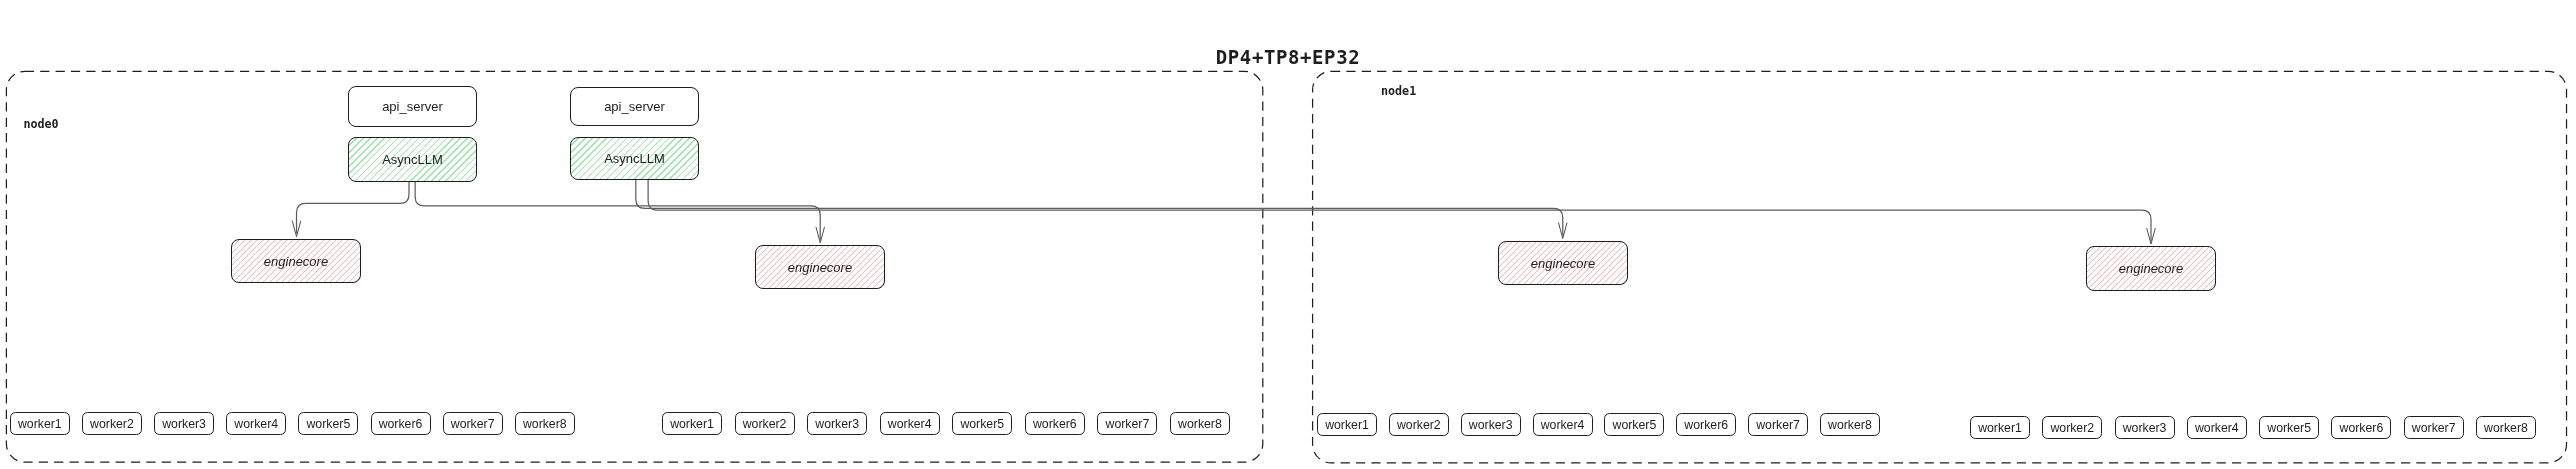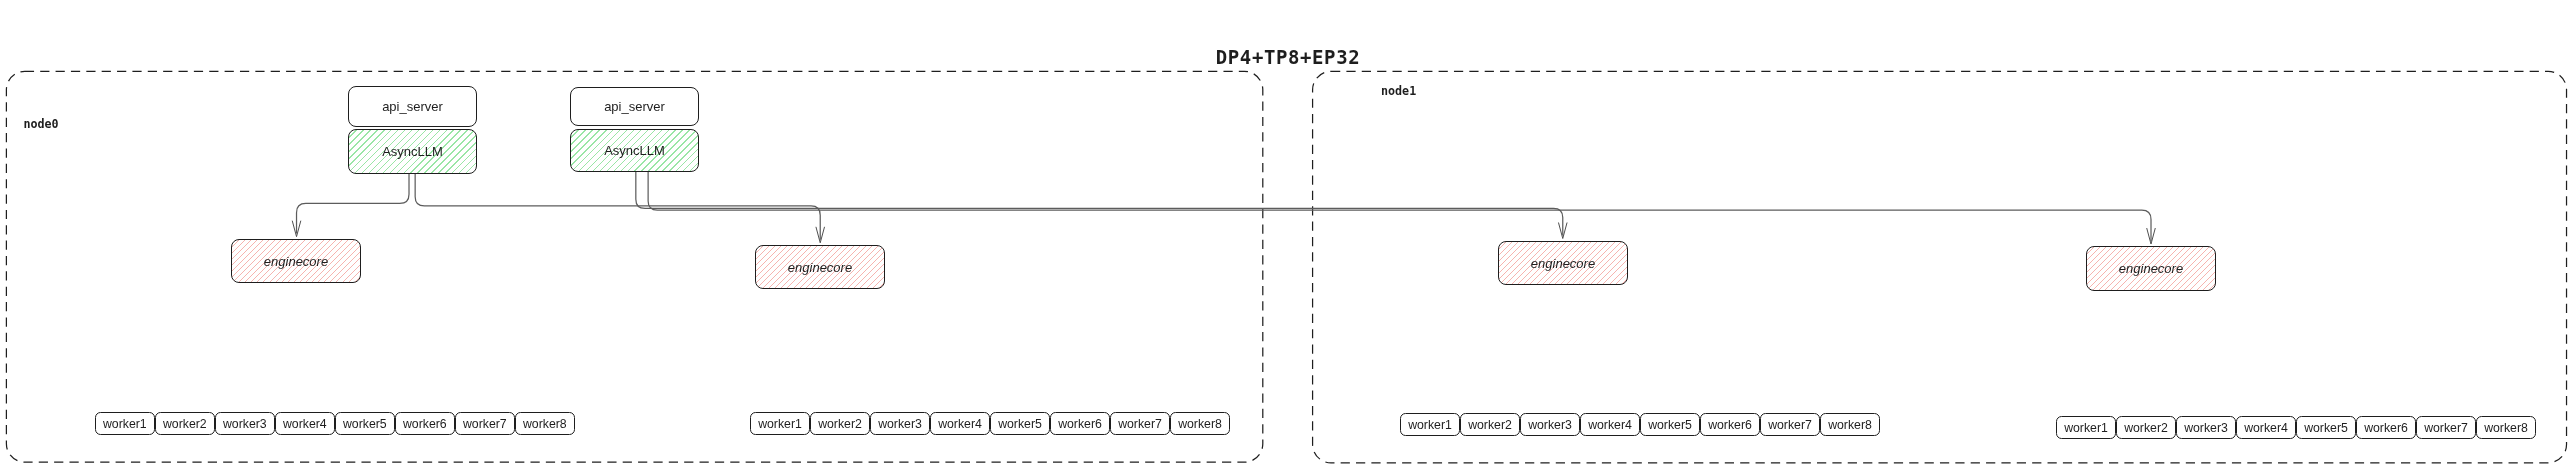--- a/index.html
+++ b/index.html
@@ -34,28 +34,29 @@
   .box{
     position:absolute;
     border:1.5px solid var(--border);
     background:var(--background);
     display:flex;align-items:center;justify-content:center;
     font-size:13px;
   }
   .big{border-radius:8px;}
   .hatch-green{
     background-image:repeating-linear-gradient(135deg, var(--green-hatch) 0 1px, transparent 1px 4.9px);
+    margin-top:8px;
   }
   .hatch-red{
     background-image:repeating-linear-gradient(135deg, var(--red-hatch) 0 0.7px, transparent 0.7px 4.3px);
     font-style:italic;
   }
   .worker-row{
     position:absolute;
-    display:flex;justify-content:flex-end;
+    display:flex;justify-content:space-between;
     height:23.4px;
   }
   .worker{
     flex:0 0 60px;height:23.4px;
     border:1.2px solid var(--border);
     border-radius:5.5px;
     background:var(--background);
     display:flex;align-items:center;justify-content:center;
     font-size:12.3px;
   }

